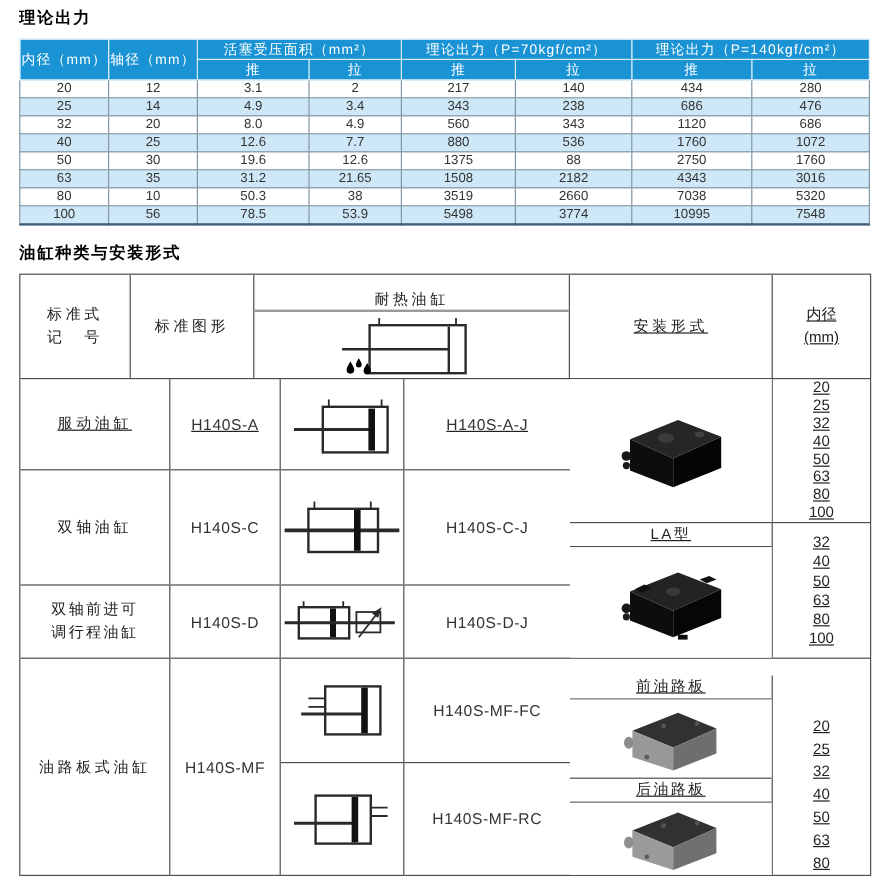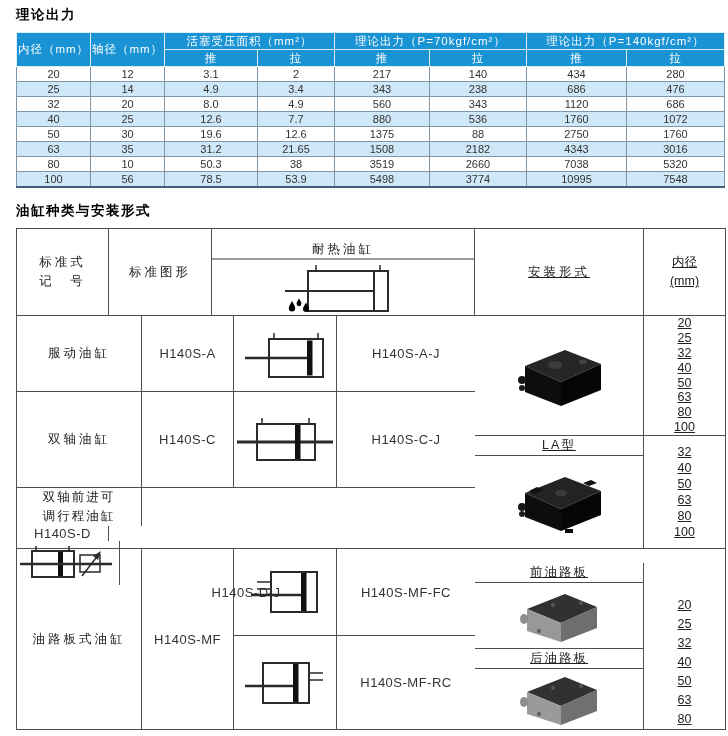--- a/index.html
+++ b/index.html
@@ -24,21 +24,21 @@
   .t2 *{box-sizing:border-box;}
   .t2-left{width:458px;display:flex;flex-direction:column;}
   .t2-right{width:250px;display:flex;flex-direction:column;text-decoration:underline;}
   .row{display:flex;width:100%;}
   .bb{border-bottom:1px solid #4f4f4f;}
   .br{border-right:1px solid #4f4f4f;}
   .cell{display:flex;align-items:center;justify-content:center;text-align:center;}
   .c1{width:125px;}.c2{width:92px;}.c3{width:103px;}.c4{flex:1;}
   .c5{width:169px;}.c6{flex:1;}
   .h-hdr{height:87px;}
-  .r1{height:76px;}.r2{height:96px;}.r3{height:61px;flex-direction:column;}.r4{flex:1;}
+  .r1{height:76px;text-decoration:underline;}.r2{height:96px;}.r3{height:61px;}.r4{flex:1;}
   .s-sd{height:120px;}.s-la{height:113px;}.s-mf{flex:1;align-items:flex-end;}
   .zhlabel{letter-spacing:3px;}
   .code{font-size:13px;letter-spacing:.5px;color:#333;}
   .pre{white-space:pre-line;line-height:19px;}
   .heatcol{display:flex;flex-direction:column;}
   .heat-label{height:23px;display:flex;align-items:center;justify-content:center;
               letter-spacing:3px;border-bottom:2px solid #9a9a9a;margin-top:12px;}
   .heat-diagram{flex:1;display:flex;align-items:center;justify-content:center;}
   .sub{flex:1;display:flex;flex-direction:column;}
   .subrow{display:flex;flex:1;}

